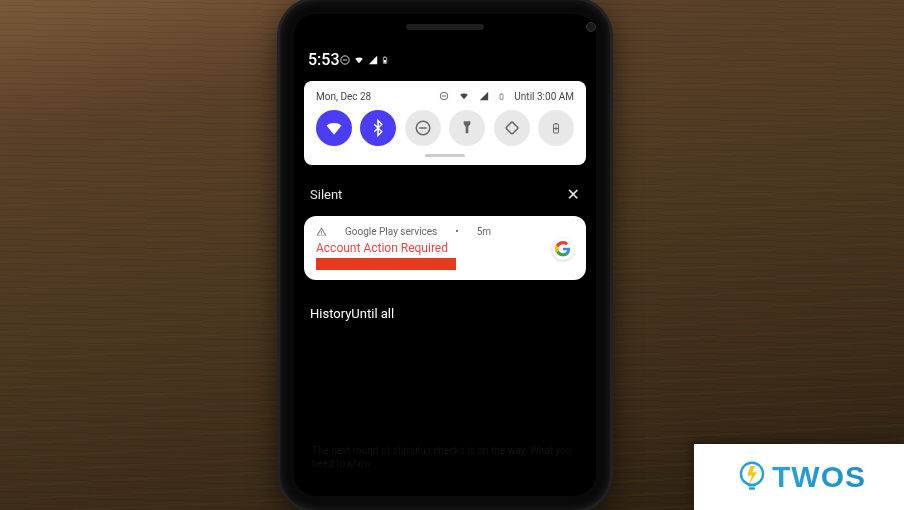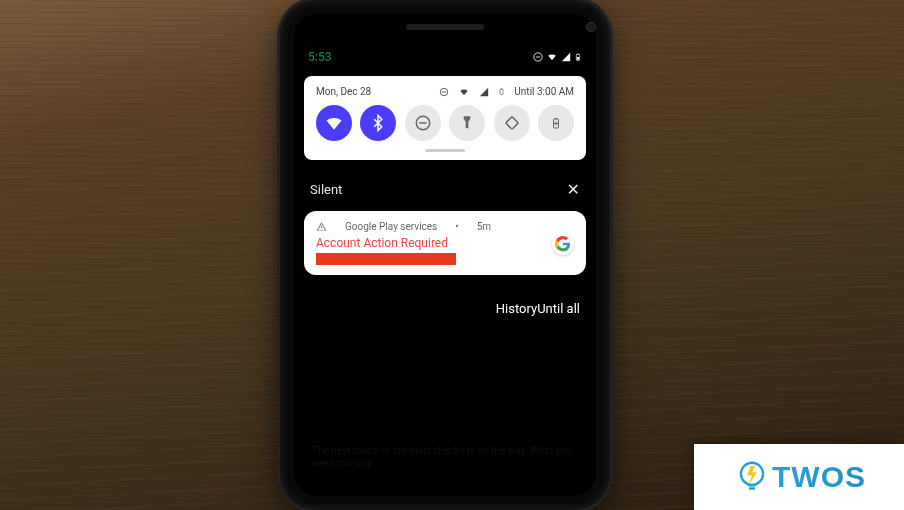--- a/index.html
+++ b/index.html
@@ -54,44 +54,44 @@
     left: 306px;
     width: 10px;
     height: 10px;
     background: #1a1a1a;
     border-radius: 50%;
     z-index: 10;
     border: 1px solid #333;
   }
   .statusbar {
     display: flex;
-    justify-content: space-between;
+    justify-content: flex-start;
     align-items: center;
     padding: 36px 14px 6px 14px;
-    color: #15803d;
-    font-size: 12px;
+    color: #ffffff;
+    font-size: 16px;
     font-weight: 500;
   }
   .sb-right { display: flex; gap: 3px; align-items: center; }
   .qs-panel {
     background: #fff;
     margin: 6px 10px;
     border-radius: 8px;
     padding: 10px 12px 8px;
     box-shadow: 0 1px 4px rgba(0,0,0,0.3);
   }
   .qs-top {
     display: flex;
     justify-content: space-between;
     align-items: center;
     font-size: 10px;
     color: #444;
     margin-bottom: 8px;
   }
-  .qs-top-right { display: flex; align-items: center; gap: 9px; }
+  .qs-top-right { display: flex; gap: 9px; }
   .qs-row {
     display: flex;
     justify-content: space-between;
     gap: 6px;
   }
   .qs-tile {
     width: 36px;
     height: 36px;
     border-radius: 50%;
     display: flex;
@@ -141,21 +141,21 @@
     height: 22px;
     border-radius: 50%;
     background: #fff;
     box-shadow: 0 1px 3px rgba(0,0,0,0.2);
     display: flex;
     align-items: center;
     justify-content: center;
   }
   .footer-row {
     display: flex;
-    justify-content: flex-end;
+    justify-content: flex-start;
     padding: 24px 16px 12px;
     color: #fff;
     font-size: 13px;
   }
   .bg-content {
     position: absolute;
     bottom: 0;
     left: 10px;
     right: 10px;
     height: 60px;

